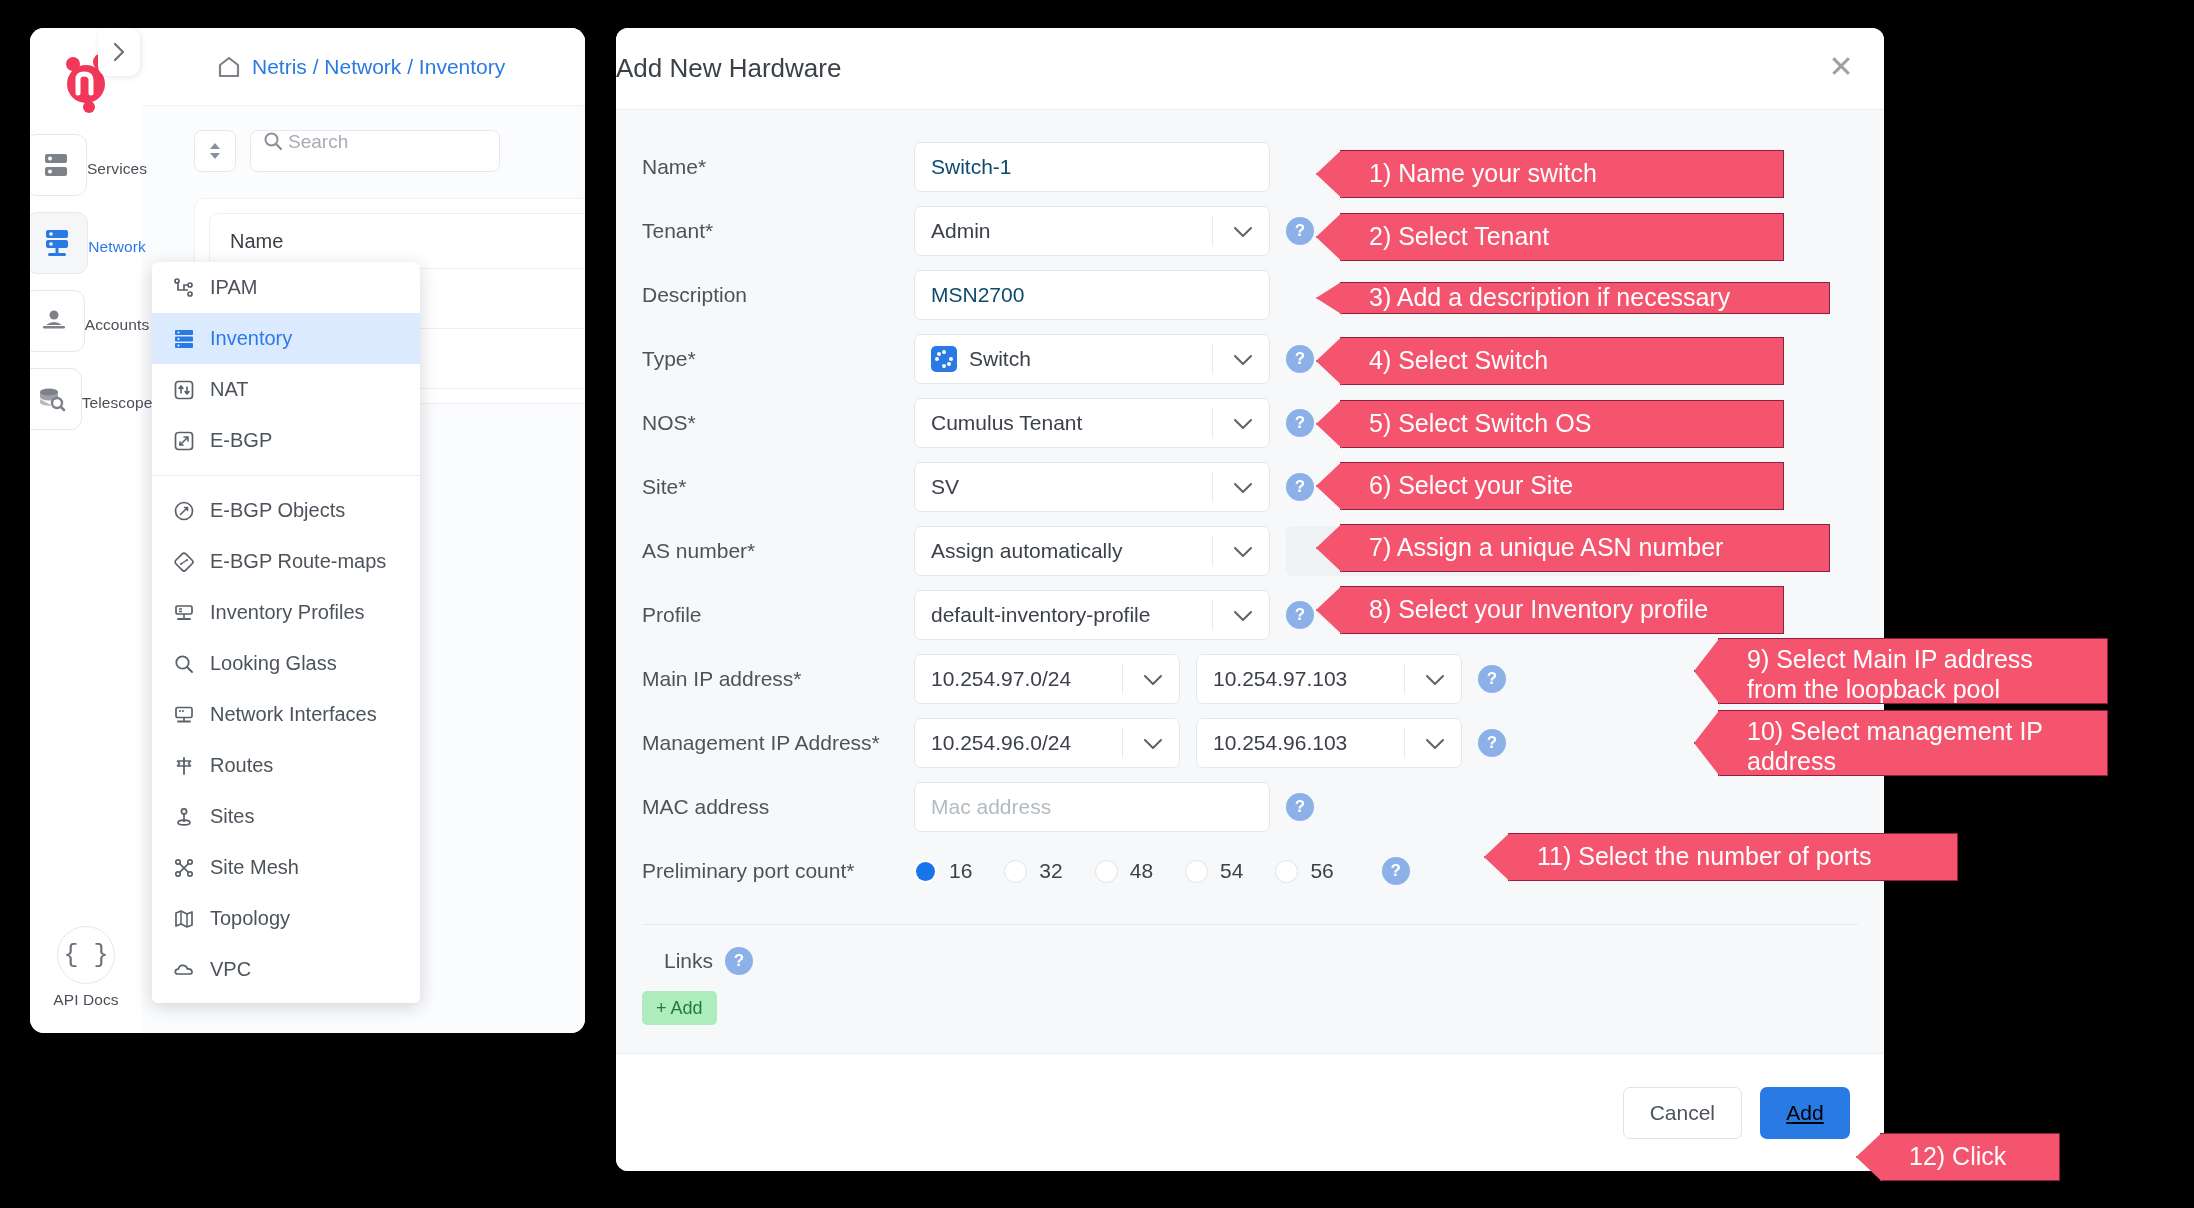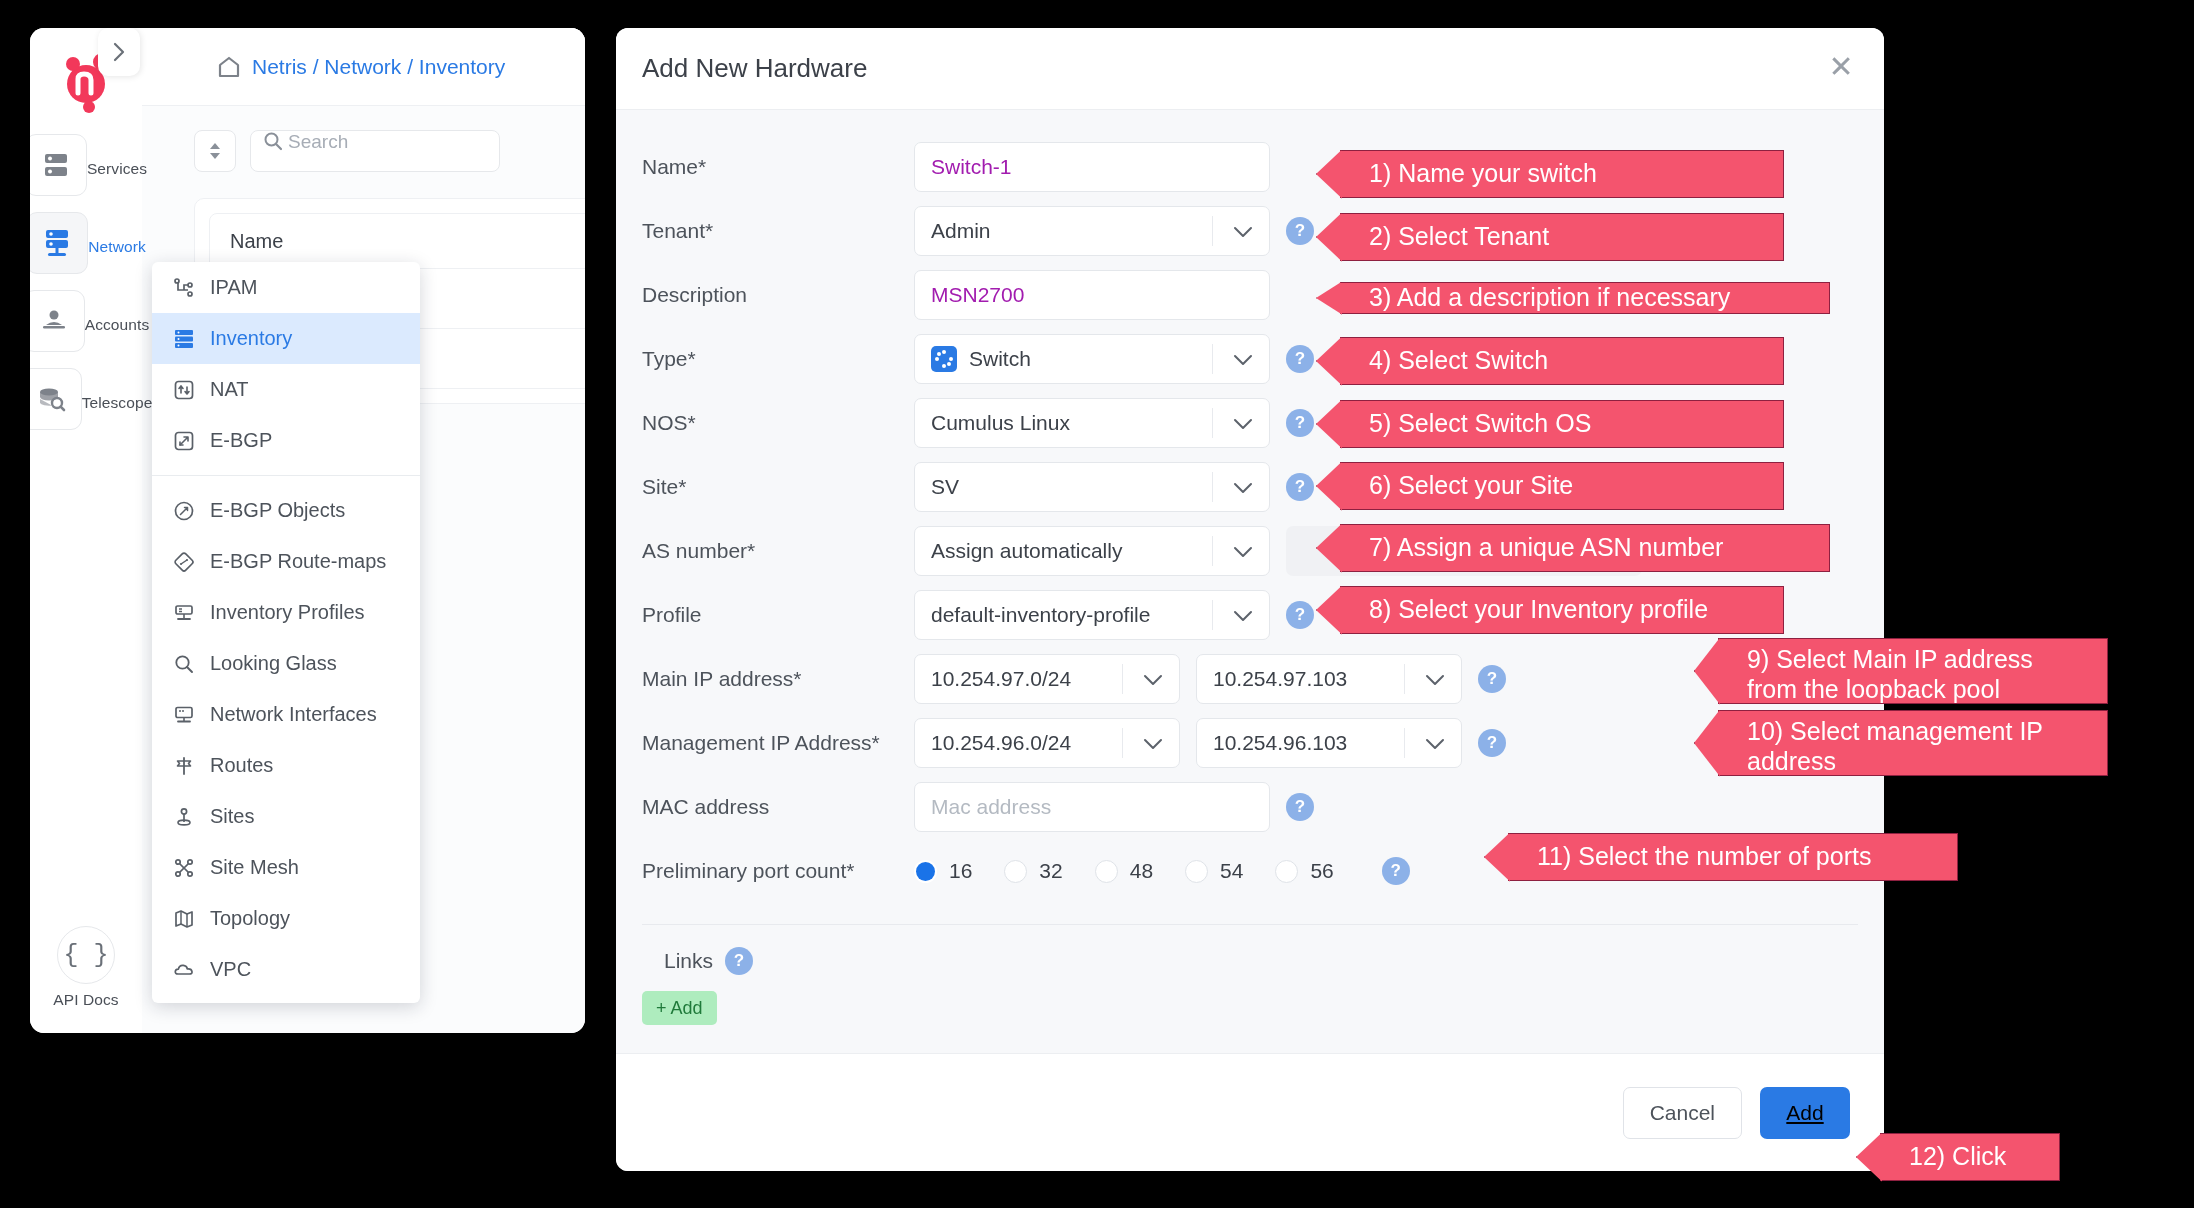--- a/index.html
+++ b/index.html
@@ -111,21 +111,20 @@
     background: #f7f8fa;
     border-radius: 12px;
     box-shadow: 0 6px 34px rgba(0,0,0,.32);
     overflow: hidden;
     display: flex; flex-direction: column;
   }
   .modal-header {
     height: 82px; background: #fff; flex: 0 0 82px;
     display:flex; align-items:center; position: relative;
     border-bottom: 1px solid #eceef1;
-    padding-left: 26px;
   }
   .modal-title { font-size: 26px; color: #3c4149; }
   .modal-close {
     position:absolute; right: 26px; top: 22px;
     width: 34px; height: 34px; display:flex;align-items:center;justify-content:center;
     color:#9aa0a8; font-size: 30px; line-height: 1;
   }
   .modal-body { flex: 1 1 auto; padding: 26px 26px 0 26px; position: relative; }
   .modal-footer {
     flex: 0 0 118px; background:#fff; border-top:1px solid #eceef1;
@@ -133,21 +132,21 @@
   }
 
   .frow { display:flex; align-items:center; height: 62px; margin-bottom: 2px; position: relative; }
   .flabel { width: 272px; flex: 0 0 272px; font-size: 21px; color: #4d535b; }
   .fctl { display: flex; align-items: center; gap: 16px; flex: 1 1 auto; }
 
   .inputbox {
     width: 356px; height: 50px; background: #fff;
     border: 1px solid #e4e7eb; border-radius: 7px;
     display: flex; align-items: center; padding: 0 0 0 16px;
-    font-size: 21px; color: #a21caf;
+    font-size: 21px; color: #0c4a6e;
   }
   .inputbox.ph { color: #b4bac2; }
   .select {
     width: 356px; height: 50px; background: #fff;
     border: 1px solid #e4e7eb; border-radius: 7px;
     display: flex; align-items: center; padding-left: 16px;
     font-size: 21px; color: #3c4149; position: relative;
   }
   .select .caret-sep {
     position:absolute; right: 56px; top: 9px; bottom: 9px; width:1px; background:#e8eaee;
@@ -582,21 +581,21 @@
             </span>
           </div>
           <div class="help">?</div>
         </div>
       </div>
 
       <div class="frow">
         <div class="flabel">NOS*</div>
         <div class="fctl">
           <div class="select">
-            <span class="val">Cumulus Linux</span>
+            <span class="val">Cumulus Tenant</span>
             <span class="caret-sep"></span>
             <span class="caret">
               <svg width="20" height="12" viewBox="0 0 20 12">
                   <path d="M2 2 L10 10 L18 2" fill="none" stroke="#5c626b" stroke-width="2" stroke-linecap="round" stroke-linejoin="round"></path>
                 </svg>
             </span>
           </div>
           <div class="help">?</div>
         </div>
       </div>

